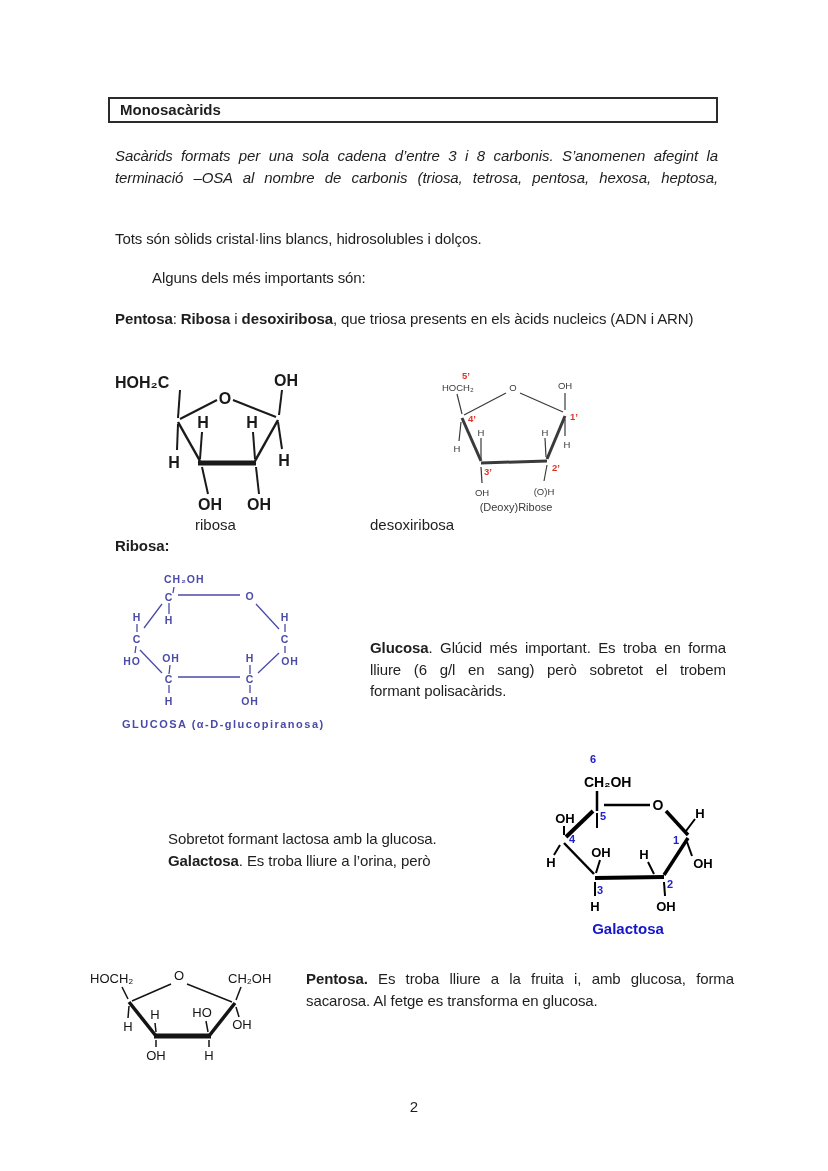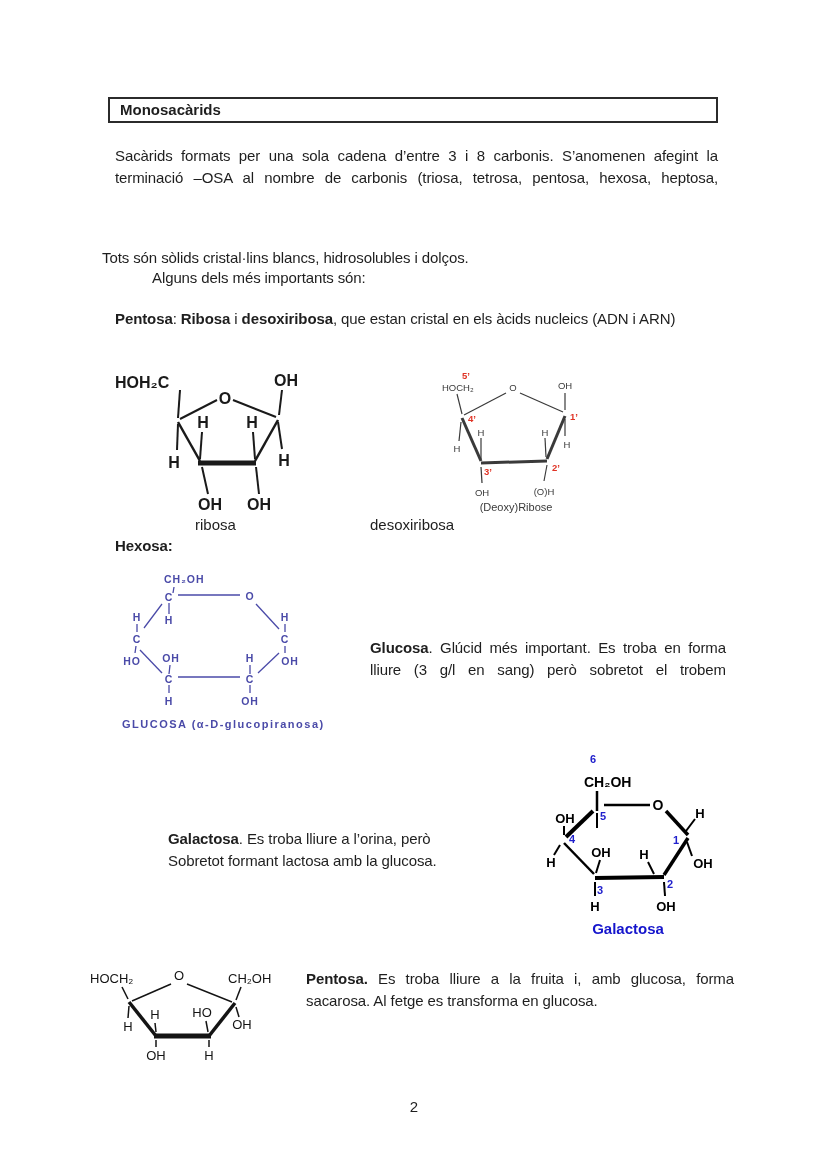--- a/index.html
+++ b/index.html
@@ -42,31 +42,31 @@
 </style>
 </head>
 <body>
 
 <div class="page">
 
   <div class="abs title-box">
     <span>Monosacàrids</span>
   </div>
 
-  <div class="abs para" style="left:115px;top:145px;width:603px;">
+  <div class="abs para" style="left:115px;top:145px;width:603px;font-style:italic;">
     <div class="jl">Sacàrids formats per una sola cadena d’entre 3 i 8 carbonis. S’anomenen afegint la</div>
     <div class="jl">terminació –OSA al nombre de carbonis (triosa, tetrosa, pentosa, hexosa, heptosa,</div>
   </div>
 
-  <div class="abs para" style="left:102px;top:228px;width:603px;margin-top:19px;">Tots són sòlids cristal·lins blancs, hidrosolubles i dolços.</div>
+  <div class="abs para" style="left:115px;top:228px;width:603px;">Tots són sòlids cristal·lins blancs, hidrosolubles i dolços.</div>
 
   <div class="abs para" style="left:115px;top:267px;width:603px;margin-left:37px;">Alguns dels més importants són:</div>
 
   <div class="abs para nowrap" style="left:115px;top:308px;width:660px;">
-    <b>Pentosa</b><span>:  </span><b>Ribosa</b><span> i </span><b>desoxiribosa</b><span>, que estan cristal en els àcids nucleics  (ADN i ARN)</span>
+    <b>Pentosa</b><span>:  </span><b>Ribosa</b><span> i </span><b>desoxiribosa</b><span>, que triosa presents en els àcids nucleics  (ADN i ARN)</span>
   </div>
 
   <svg class="abs" style="left:110px;top:358px;" width="200" height="158" viewBox="0 0 200 158">
     <g stroke="#1a1a1a" fill="none">
       <line x1="107" y1="42" x2="70" y2="61" stroke-width="2"></line>
       <line x1="123" y1="42" x2="166" y2="59" stroke-width="2"></line>
       <line x1="68" y1="64" x2="90" y2="103" stroke-width="2.5"></line>
       <line x1="168" y1="62" x2="145" y2="103" stroke-width="2.5"></line>
       <line x1="88" y1="105" x2="146" y2="105" stroke-width="5"></line>
       <line x1="70" y1="32" x2="68" y2="60" stroke-width="2"></line>
@@ -118,21 +118,21 @@
     <text class="deo-num" x="48" y="111">3’</text>
     <text class="deo-num" x="116" y="107">2’</text>
     <text class="deo-atom" x="46" y="132" text-anchor="middle">OH</text>
     <text class="deo-atom" x="108" y="131" text-anchor="middle">(O)H</text>
     <text class="deo-cap" x="80" y="147" text-anchor="middle">(Deoxy)Ribose</text>
   </svg>
 
   <div class="abs caption-text" style="left:195px;top:516px;">ribosa</div>
   <div class="abs caption-text" style="left:370px;top:516px;">desoxiribosa</div>
 
-  <div class="abs para" style="left:115px;top:535px;font-weight:bold;">Hexosa:</div>
+  <div class="abs para" style="left:115px;top:535px;font-weight:bold;">Ribosa:</div>
 
   <svg class="abs" style="left:112px;top:566px;" width="220" height="175" viewBox="0 0 220 175">
     <g stroke="#4a4aa8" fill="none" stroke-width="1.3">
       <line x1="62" y1="21" x2="61" y2="27"></line>
       <line x1="66" y1="29" x2="128" y2="29"></line>
       <line x1="57" y1="37" x2="57" y2="48"></line>
       <line x1="50" y1="38" x2="32" y2="62"></line>
       <line x1="25" y1="58" x2="25" y2="66"></line>
       <line x1="24" y1="80" x2="23" y2="87"></line>
       <line x1="28" y1="84" x2="50" y2="107"></line>
@@ -160,26 +160,27 @@
     <text class="glu-t" x="138" y="117" text-anchor="middle">C</text>
     <text class="glu-t" x="138" y="139" text-anchor="middle">OH</text>
     <text class="glu-t" x="173" y="55" text-anchor="middle">H</text>
     <text class="glu-t" x="173" y="77" text-anchor="middle">C</text>
     <text class="glu-t" x="178" y="99" text-anchor="middle">OH</text>
     <text class="glu-cap" x="10" y="162">GLUCOSA (α-D-glucopiranosa)</text>
   </svg>
 
   <div class="abs para" style="left:370px;top:637px;width:356px;">
     <div class="jl"><b>Glucosa</b><span>. Glúcid més important. Es troba en forma</span></div>
-    <div class="jl">lliure (3 g/l en sang) però sobretot el trobem</div>
+    <div class="jl">lliure (6 g/l en sang) però sobretot el trobem</div>
+    <div>formant polisacàrids.</div>
   </div>
 
   <div class="abs para" style="left:168px;top:828px;width:360px;">
+    <div>Sobretot formant lactosa amb la glucosa.</div>
     <div><b>Galactosa</b><span>. Es troba lliure a l’orina, però</span></div>
-    <div>Sobretot formant lactosa amb la glucosa.</div>
   </div>
 
   <svg class="abs" style="left:540px;top:745px;" width="205" height="200" viewBox="0 0 205 200">
     <g stroke="#000" fill="none">
       <line x1="57" y1="46" x2="57" y2="66" stroke-width="2.5"></line>
       <line x1="64" y1="60" x2="110" y2="60" stroke-width="2.5"></line>
       <line x1="126" y1="66" x2="148" y2="90" stroke-width="3.5"></line>
       <line x1="146" y1="86" x2="155" y2="74" stroke-width="2"></line>
       <line x1="147" y1="97" x2="152" y2="111" stroke-width="2"></line>
       <line x1="148" y1="93" x2="124" y2="130" stroke-width="3.5"></line>

